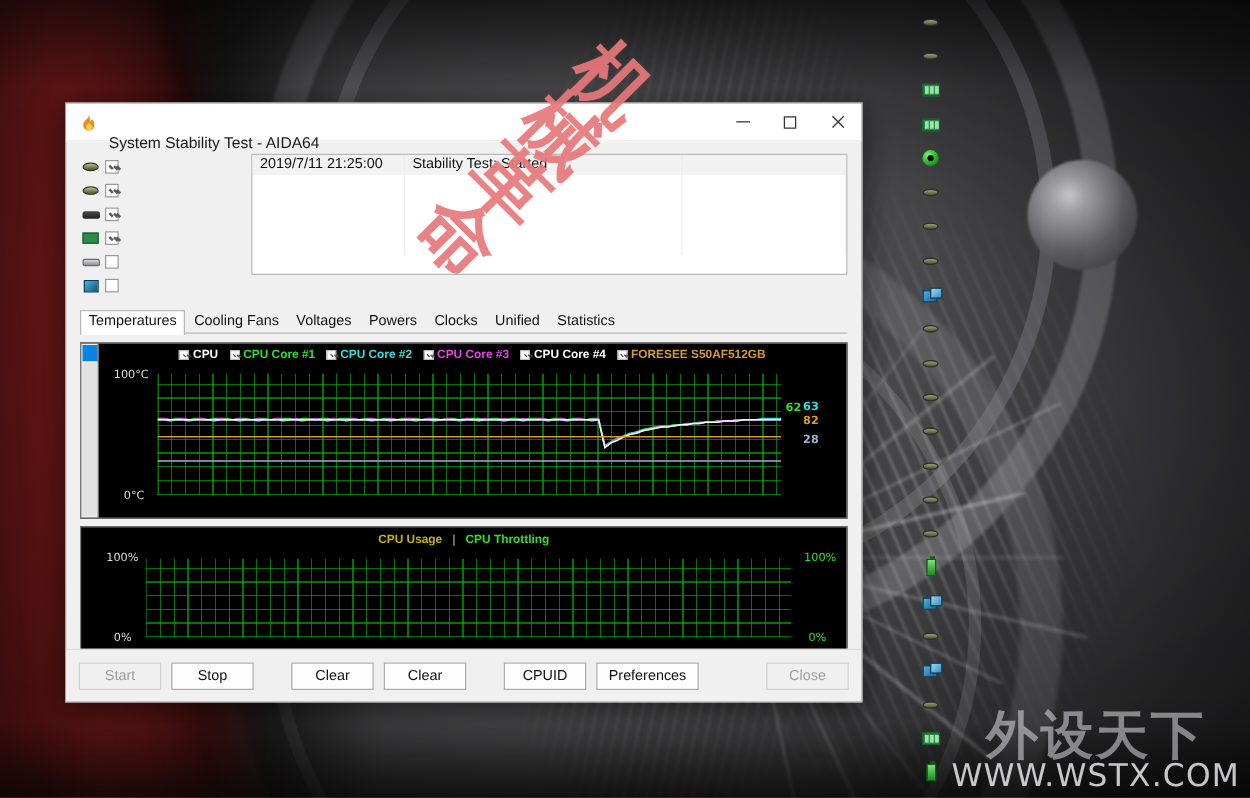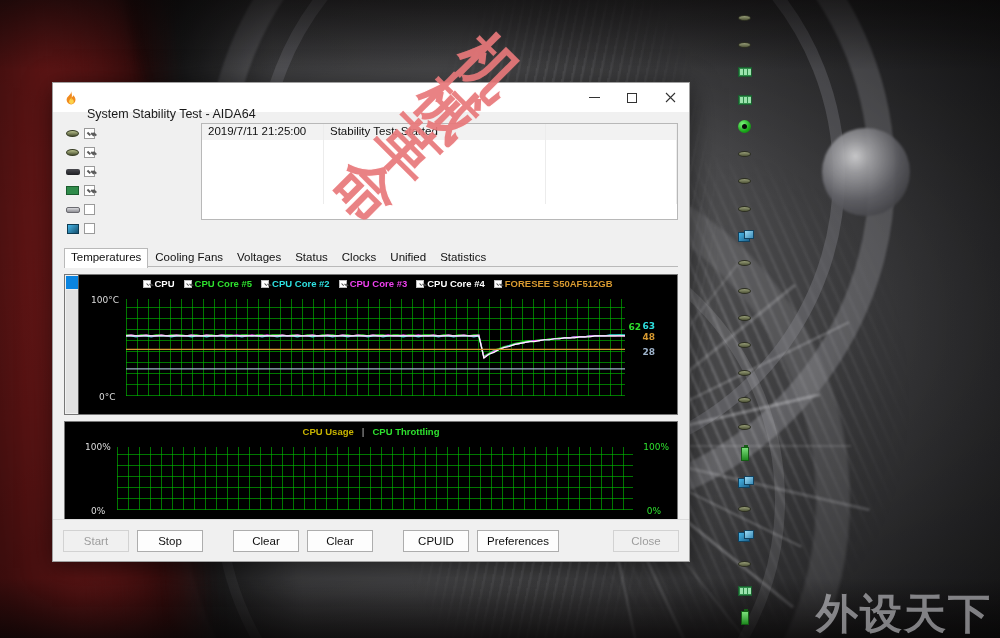--- a/index.html
+++ b/index.html
@@ -518,42 +518,42 @@
               <div class="log-c hc3"></div>
             </div>
           </div>
       </div>
     </div>
 
     <div class="tabs" id="tabs">
         <div class="tab active">Temperatures</div>
         <div class="tab">Cooling Fans</div>
         <div class="tab">Voltages</div>
-        <div class="tab">Status</div>
+        <div class="tab">Powers</div>
         <div class="tab">Clocks</div>
         <div class="tab">Unified</div>
         <div class="tab">Statistics</div>
       </div>
 
     <div class="graphs">
 
       <div class="panel panel1">
         <div class="vscroll">
           <div class="vthumb"></div>
           <div class="vtrack"></div>
         </div>
         <div class="gcanvas">
           <div class="legend" id="temp-legend">
               <span class="lg">
                 <span class="lgbox"></span>
                 <span style="color:#ffffff">CPU</span>
               </span>
               <span class="lg">
                 <span class="lgbox"></span>
-                <span style="color:#2ee02e">CPU Core #5</span>
+                <span style="color:#2ee02e">CPU Core #1</span>
               </span>
               <span class="lg">
                 <span class="lgbox"></span>
                 <span style="color:#2ee0e0">CPU Core #2</span>
               </span>
               <span class="lg">
                 <span class="lgbox"></span>
                 <span style="color:#ee40ee">CPU Core #3</span>
               </span>
               <span class="lg">
@@ -573,21 +573,21 @@
                 <polyline points="0.00,38.00 1.01,38.00 2.02,39.00 3.03,38.00 4.04,38.00 5.05,39.00 6.06,38.00 7.07,38.00 8.08,38.00 9.09,39.00 10.10,38.00 11.11,38.00 12.12,38.00 13.13,39.00 14.14,38.00 15.15,38.00 16.16,39.00 17.17,38.00 18.18,38.00 19.19,38.00 20.20,39.00 21.21,38.00 22.22,38.00 23.23,39.00 24.24,38.00 25.25,38.00 26.26,38.00 27.27,39.00 28.28,38.00 29.29,38.00 30.30,39.00 31.31,38.00 32.32,38.00 33.33,38.00 34.34,39.00 35.35,38.00 36.36,38.00 37.37,39.00 38.38,38.00 39.39,38.00 40.40,38.00 41.41,39.00 42.42,38.00 43.43,38.00 44.44,39.00 45.45,38.00 46.46,38.00 47.47,38.00 48.48,39.00 49.49,38.00 50.51,38.00 51.52,39.00 52.53,38.00 53.54,38.00 54.55,38.00 55.56,39.00 56.57,38.00 57.58,38.00 58.59,39.00 59.60,38.00 60.61,38.00 61.62,38.00 62.63,39.00 63.64,38.00 64.65,38.00 65.66,39.00 66.67,38.00 67.68,38.00 68.69,38.00 69.70,39.00 70.71,38.00 71.72,60.00 72.73,57.00 73.74,54.00 74.75,52.00 75.76,50.00 76.77,48.00 77.78,47.00 78.79,46.00 79.80,45.00 80.81,44.00 81.82,43.00 82.83,43.00 83.84,42.00 84.85,42.00 85.86,41.00 86.87,41.00 87.88,40.00 88.89,40.00 89.90,39.00 90.91,39.00 91.92,39.00 92.93,38.00 93.94,38.00 94.95,38.00 95.96,38.00 96.97,37.00 97.98,37.00 98.99,37.00 100.00,37.00" fill="none" stroke="#2ee0e0" stroke-width="1.2" vector-effect="non-scaling-stroke"></polyline>
                 <polyline points="0.00,38.00 1.01,37.00 2.02,38.00 3.03,38.00 4.04,37.00 5.05,38.00 6.06,38.00 7.07,37.00 8.08,38.00 9.09,38.00 10.10,37.00 11.11,38.00 12.12,38.00 13.13,37.00 14.14,38.00 15.15,38.00 16.16,37.00 17.17,38.00 18.18,38.00 19.19,37.00 20.20,38.00 21.21,38.00 22.22,37.00 23.23,38.00 24.24,38.00 25.25,37.00 26.26,38.00 27.27,38.00 28.28,37.00 29.29,38.00 30.30,38.00 31.31,37.00 32.32,38.00 33.33,38.00 34.34,37.00 35.35,38.00 36.36,38.00 37.37,37.00 38.38,38.00 39.39,38.00 40.40,37.00 41.41,38.00 42.42,38.00 43.43,37.00 44.44,38.00 45.45,38.00 46.46,37.00 47.47,38.00 48.48,38.00 49.49,37.00 50.51,38.00 51.52,38.00 52.53,37.00 53.54,38.00 54.55,38.00 55.56,37.00 56.57,38.00 57.58,38.00 58.59,37.00 59.60,38.00 60.61,38.00 61.62,37.00 62.63,38.00 63.64,38.00 64.65,37.00 65.66,38.00 66.67,38.00 67.68,37.00 68.69,38.00 69.70,38.00 70.71,37.00 71.72,60.00 72.73,57.00 73.74,54.00 74.75,52.00 75.76,50.00 76.77,49.00 77.78,47.00 78.79,46.00 79.80,45.00 80.81,44.00 81.82,43.00 82.83,43.00 83.84,42.00 84.85,42.00 85.86,41.00 86.87,41.00 87.88,40.00 88.89,40.00 89.90,39.00 90.91,39.00 91.92,39.00 92.93,38.00 93.94,38.00 94.95,38.00 95.96,38.00 96.97,38.00 97.98,38.00 98.99,38.00 100.00,38.00" fill="none" stroke="#ee40ee" stroke-width="1.2" vector-effect="non-scaling-stroke"></polyline>
                 <polyline points="0.00,38.00 1.01,38.00 2.02,38.00 3.03,38.00 4.04,38.00 5.05,38.00 6.06,38.00 7.07,38.00 8.08,38.00 9.09,38.00 10.10,38.00 11.11,38.00 12.12,38.00 13.13,38.00 14.14,38.00 15.15,38.00 16.16,38.00 17.17,38.00 18.18,38.00 19.19,38.00 20.20,38.00 21.21,38.00 22.22,38.00 23.23,38.00 24.24,38.00 25.25,38.00 26.26,38.00 27.27,38.00 28.28,38.00 29.29,38.00 30.30,38.00 31.31,38.00 32.32,38.00 33.33,38.00 34.34,38.00 35.35,38.00 36.36,38.00 37.37,38.00 38.38,38.00 39.39,38.00 40.40,38.00 41.41,38.00 42.42,38.00 43.43,38.00 44.44,38.00 45.45,38.00 46.46,38.00 47.47,38.00 48.48,38.00 49.49,38.00 50.51,38.00 51.52,38.00 52.53,38.00 53.54,38.00 54.55,38.00 55.56,38.00 56.57,38.00 57.58,38.00 58.59,38.00 59.60,38.00 60.61,38.00 61.62,38.00 62.63,38.00 63.64,38.00 64.65,38.00 65.66,38.00 66.67,38.00 67.68,38.00 68.69,38.00 69.70,38.00 70.71,38.00 71.72,61.00 72.73,57.00 73.74,55.00 74.75,52.00 75.76,50.00 76.77,49.00 77.78,47.00 78.79,46.00 79.80,45.00 80.81,44.00 81.82,44.00 82.83,43.00 83.84,42.00 84.85,42.00 85.86,41.00 86.87,41.00 87.88,40.00 88.89,40.00 89.90,40.00 90.91,39.00 91.92,39.00 92.93,39.00 93.94,38.00 94.95,38.00 95.96,38.00 96.97,38.00 97.98,38.00 98.99,38.00 100.00,38.00" fill="none" stroke="#ffffff" stroke-width="1.2" vector-effect="non-scaling-stroke"></polyline>
                 <polyline points="0.00,52.00 1.01,52.00 2.02,52.00 3.03,52.00 4.04,52.00 5.05,52.00 6.06,52.00 7.07,52.00 8.08,52.00 9.09,52.00 10.10,52.00 11.11,52.00 12.12,52.00 13.13,52.00 14.14,52.00 15.15,52.00 16.16,52.00 17.17,52.00 18.18,52.00 19.19,52.00 20.20,52.00 21.21,52.00 22.22,52.00 23.23,52.00 24.24,52.00 25.25,52.00 26.26,52.00 27.27,52.00 28.28,52.00 29.29,52.00 30.30,52.00 31.31,52.00 32.32,52.00 33.33,52.00 34.34,52.00 35.35,52.00 36.36,52.00 37.37,52.00 38.38,52.00 39.39,52.00 40.40,52.00 41.41,52.00 42.42,52.00 43.43,52.00 44.44,52.00 45.45,52.00 46.46,52.00 47.47,52.00 48.48,52.00 49.49,52.00 50.51,52.00 51.52,52.00 52.53,52.00 53.54,52.00 54.55,52.00 55.56,52.00 56.57,52.00 57.58,52.00 58.59,52.00 59.60,52.00 60.61,52.00 61.62,52.00 62.63,52.00 63.64,52.00 64.65,52.00 65.66,52.00 66.67,52.00 67.68,52.00 68.69,52.00 69.70,52.00 70.71,52.00 71.72,52.00 72.73,52.00 73.74,52.00 74.75,52.00 75.76,52.00 76.77,52.00 77.78,52.00 78.79,52.00 79.80,52.00 80.81,52.00 81.82,52.00 82.83,52.00 83.84,52.00 84.85,52.00 85.86,52.00 86.87,52.00 87.88,52.00 88.89,52.00 89.90,52.00 90.91,52.00 91.92,52.00 92.93,52.00 93.94,52.00 94.95,52.00 95.96,52.00 96.97,52.00 97.98,52.00 98.99,52.00 100.00,52.00" fill="none" stroke="#d89a30" stroke-width="1.2" vector-effect="non-scaling-stroke"></polyline>
                 <polyline points="0.00,72.00 1.01,72.00 2.02,72.00 3.03,72.00 4.04,72.00 5.05,72.00 6.06,72.00 7.07,72.00 8.08,72.00 9.09,72.00 10.10,72.00 11.11,72.00 12.12,72.00 13.13,72.00 14.14,72.00 15.15,72.00 16.16,72.00 17.17,72.00 18.18,72.00 19.19,72.00 20.20,72.00 21.21,72.00 22.22,72.00 23.23,72.00 24.24,72.00 25.25,72.00 26.26,72.00 27.27,72.00 28.28,72.00 29.29,72.00 30.30,72.00 31.31,72.00 32.32,72.00 33.33,72.00 34.34,72.00 35.35,72.00 36.36,72.00 37.37,72.00 38.38,72.00 39.39,72.00 40.40,72.00 41.41,72.00 42.42,72.00 43.43,72.00 44.44,72.00 45.45,72.00 46.46,72.00 47.47,72.00 48.48,72.00 49.49,72.00 50.51,72.00 51.52,72.00 52.53,72.00 53.54,72.00 54.55,72.00 55.56,72.00 56.57,72.00 57.58,72.00 58.59,72.00 59.60,72.00 60.61,72.00 61.62,72.00 62.63,72.00 63.64,72.00 64.65,72.00 65.66,72.00 66.67,72.00 67.68,72.00 68.69,72.00 69.70,72.00 70.71,72.00 71.72,72.00 72.73,72.00 73.74,72.00 74.75,72.00 75.76,72.00 76.77,72.00 77.78,72.00 78.79,72.00 79.80,72.00 80.81,72.00 81.82,72.00 82.83,72.00 83.84,72.00 84.85,72.00 85.86,72.00 86.87,72.00 87.88,72.00 88.89,72.00 89.90,72.00 90.91,72.00 91.92,72.00 92.93,72.00 93.94,72.00 94.95,72.00 95.96,72.00 96.97,72.00 97.98,72.00 98.99,72.00 100.00,72.00" fill="none" stroke="#9fb4cc" stroke-width="1.2" vector-effect="non-scaling-stroke"></polyline>
               </svg>
           </div>
           <div id="temp-readouts">
               <div class="rdval" style="color: rgb(46, 224, 46); top: 47px; right: 36px;">62</div>
               <div class="rdval" style="color: rgb(46, 224, 224); top: 46px; right: 22px;">63</div>
-              <div class="rdval" style="color: rgb(216, 154, 48); top: 57px; right: 22px;">48</div>
+              <div class="rdval" style="color: rgb(216, 154, 48); top: 57px; right: 22px;">82</div>
               <div class="rdval" style="color: rgb(159, 180, 204); top: 72px; right: 22px;">28</div>
             </div>
         </div>
       </div>
 
       <div class="panel panel2">
         <div class="gcanvas">
           <div class="p2title" id="p2title"><span style="color: rgb(200, 180, 0); margin: 0px 4px;">CPU Usage</span><span style="color: rgb(136, 136, 136); margin: 0px 4px;">|</span><span style="color: rgb(46, 224, 46); margin: 0px 4px;">CPU Throttling</span></div>
           <div class="axlbl" id="u-tl" style="left:20px;top:20px">100%</div>
           <div class="axlbl" id="u-bl" style="left:26px;bottom:13px">0%</div>
@@ -620,13 +620,14 @@
 </div>
 
 <div id="wm-diagonal">
     <span>机</span>
     <span>械</span>
     <span>革</span>
     <span>命</span>
   </div>
 <div id="wm-brand">
   <div class="cn">外设天下</div>
+  <div class="en">WWW.WSTX.COM</div>
 </div>
 
 </body></html>

